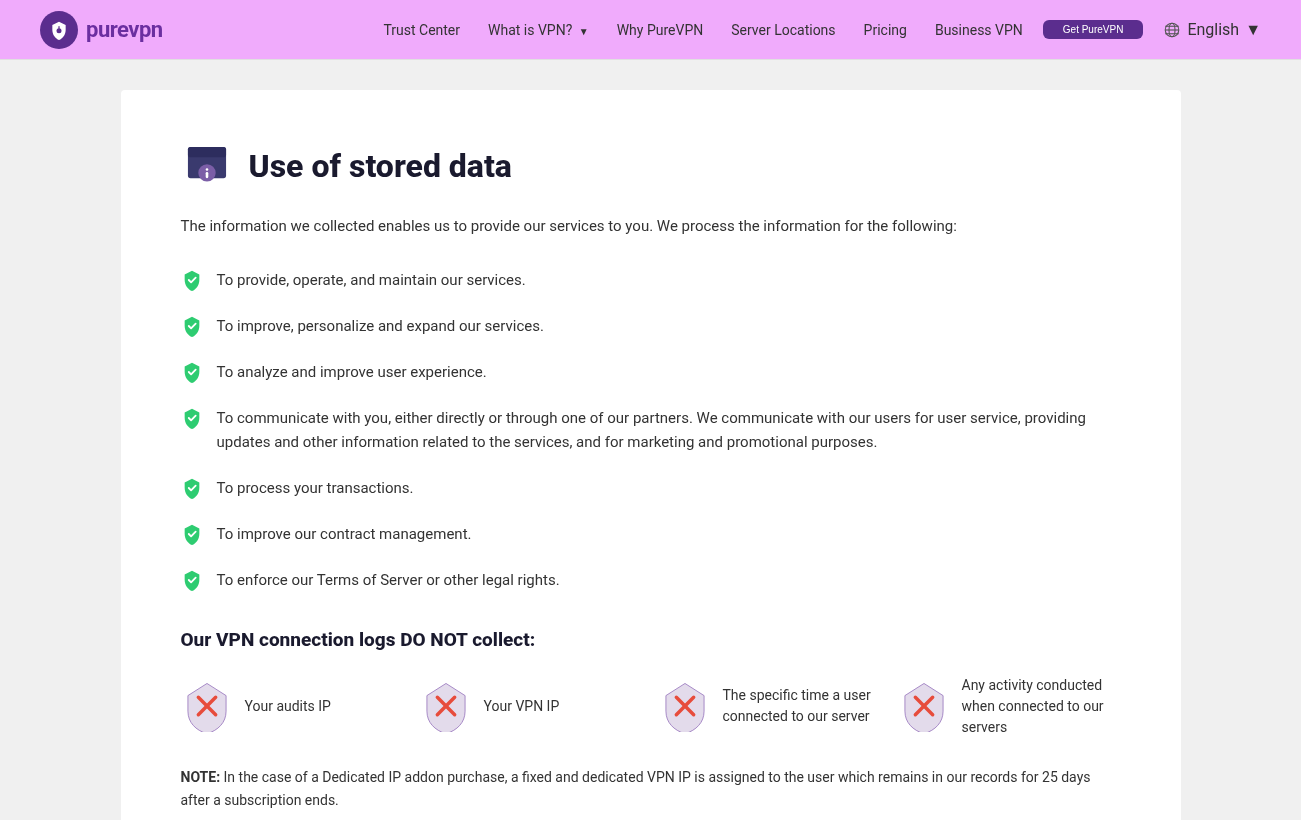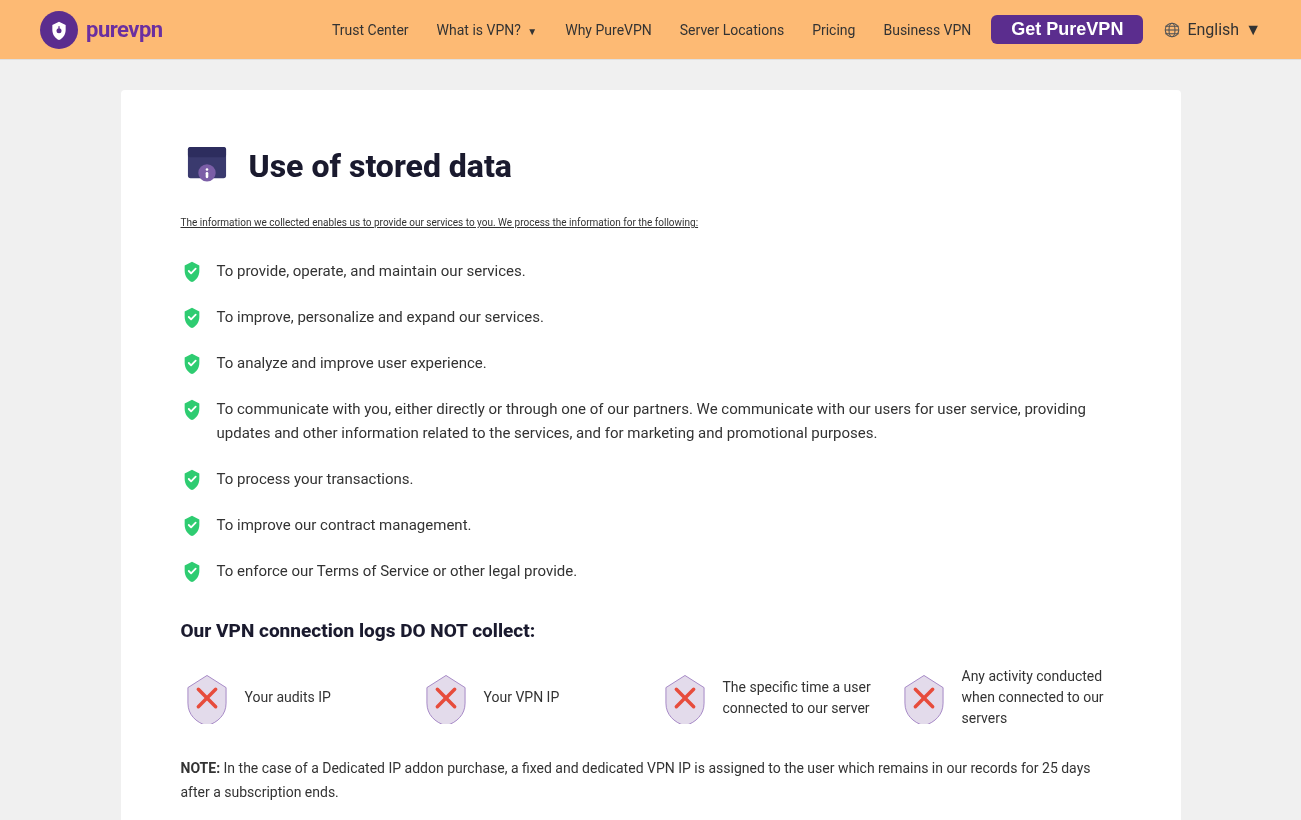--- a/index.html
+++ b/index.html
@@ -1,20 +1,20 @@
 <!DOCTYPE html>
 <html><head>
   <meta charset="utf-8">
   <style>
     * { box-sizing: border-box; margin: 0; padding: 0; }
     body { font-family: -apple-system, BlinkMacSystemFont, 'Segoe UI', Roboto, sans-serif; background: #f0f0f0; color: #1a1a2e; font-size: 15px; }
 
     
     .navbar {
-      background: #fdba74;
+      background: #f0abfc;
       border-bottom: 1px solid #e0e0e0;
       display: flex;
       align-items: center;
       padding: 0 40px;
       height: 60px;
       gap: 0;
     }
     .logo-area {
       display: flex;
       align-items: center;
@@ -56,22 +56,22 @@
       font-size: 14px;
       white-space: nowrap;
     }
     .nav-links .dropdown-arrow { font-size: 10px; margin-left: 3px; }
     .btn-get {
       background: #5b2d8e;
       color: #fff;
       border: none;
       padding: 4px 20px;
       border-radius: 6px;
-      font-size: 18px;
-      font-weight: 700;
+      font-size: 10px;
+      font-weight: 400;
       cursor: pointer;
       white-space: nowrap;
     }
     .lang-selector {
       display: flex;
       align-items: center;
       gap: 6px;
       margin-left: 20px;
       font-size: 16px;
       color: #333;
@@ -107,22 +107,21 @@
       font-size: 32px;
       font-weight: 800;
       color: #1a1a2e;
       line-height: 1.2;
     }
 
     .section-intro {
       color: #333;
       line-height: 1.7;
       margin-bottom: 28px;
-      font-size: 10px;
-      text-decoration: underline;
+      font-size: 15px;
     }
 
     
     .check-list {
       list-style: none;
       margin-bottom: 36px;
     }
     .check-list li {
       display: flex;
       align-items: flex-start;
@@ -283,21 +282,21 @@
         <path d="M12 2L4 6v6c0 5.5 3.8 10.7 8 12 4.2-1.3 8-6.5 8-12V6L12 2z" fill="#2ecc71"></path>
         <path d="M8.5 12l2.5 2.5 5-5" stroke="white" stroke-width="2" stroke-linecap="round" stroke-linejoin="round" fill="none"></path>
       </svg>
       <span>To improve our contract management.</span>
     </li>
     <li>
       <svg class="check-icon" viewBox="0 0 24 24" xmlns="http://www.w3.org/2000/svg">
         <path d="M12 2L4 6v6c0 5.5 3.8 10.7 8 12 4.2-1.3 8-6.5 8-12V6L12 2z" fill="#2ecc71"></path>
         <path d="M8.5 12l2.5 2.5 5-5" stroke="white" stroke-width="2" stroke-linecap="round" stroke-linejoin="round" fill="none"></path>
       </svg>
-      <span>To enforce our Terms of Service or other legal provide.</span>
+      <span>To enforce our Terms of Server or other legal rights.</span>
     </li>
   </ul>
 
   
   <h2 class="no-log-heading">Our VPN connection logs DO NOT collect:</h2>
 
   <div class="no-log-grid">
 
     <div class="no-log-item">
       <svg class="x-icon-wrap" viewBox="0 0 60 60" xmlns="http://www.w3.org/2000/svg">

